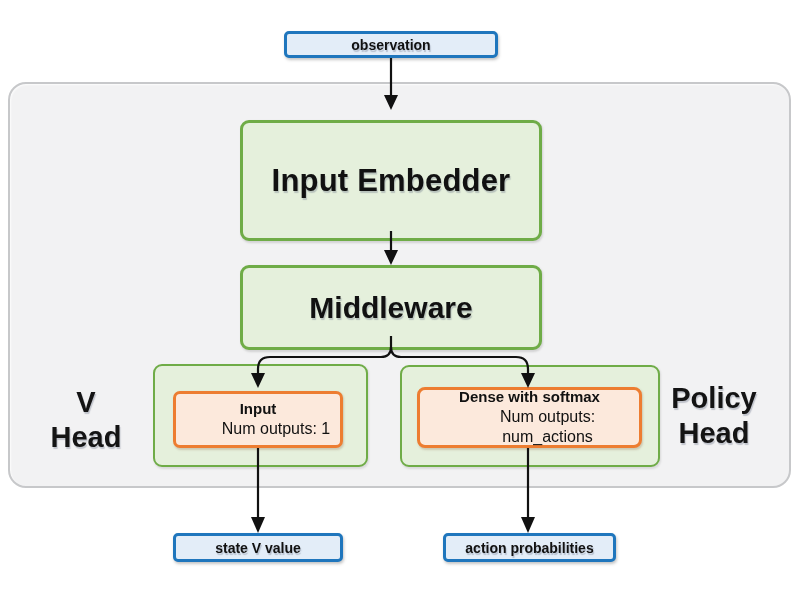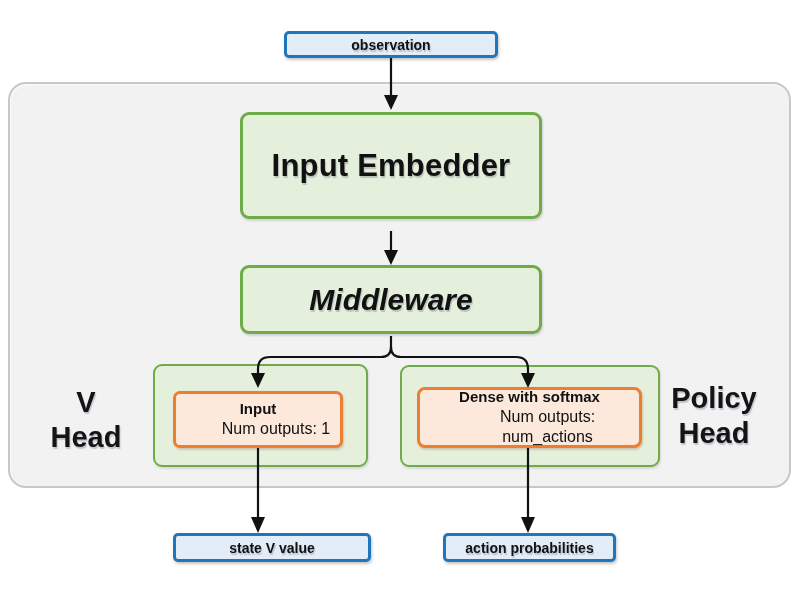--- a/index.html
+++ b/index.html
@@ -59,25 +59,25 @@
 <body>
 
 <div class="stage">
 
   <div class="panel"></div>
 
   <div class="box blue" style="left:284px;top:31px;width:214px;height:27px;">
     <span class="emboss">observation</span>
   </div>
 
-  <div class="box greenbig big-label emboss" style="left:240px;top:112px;width:302px;height:107px;">
+  <div class="box greenbig big-label emboss" style="left:240px;top:120px;width:302px;height:121px;">
     <span>Input Embedder</span>
   </div>
 
-  <div class="box greenbig mid-label emboss" style="left:240px;top:265px;width:302px;height:69px;font-style:italic;">
+  <div class="box greenbig mid-label emboss" style="left:240px;top:265px;width:302px;height:85px;">
     <span>Middleware</span>
   </div>
 
   <div class="box greengroup" style="left:153px;top:364px;width:215px;height:103px;"></div>
   <div class="box orange" style="left:173px;top:391px;width:170px;height:57px;">
     <div class="dense-title">Input</div>
     <div class="dense-sub">Num outputs: 1</div>
   </div>
   <div class="head-label emboss" style="left:31px;top:385px;width:110px;">
     <div>V</div>
@@ -87,21 +87,21 @@
   <div class="box greengroup" style="left:400px;top:365px;width:260px;height:102px;"></div>
   <div class="box orange" style="left:417px;top:387px;width:225px;height:61px;border-radius:8px;">
     <div class="dense-title">Dense with softmax</div>
     <div class="dense-sub">Num outputs: num_actions</div>
   </div>
   <div class="head-label emboss" style="left:659px;top:381px;width:110px;">
     <div>Policy</div>
     <div>Head</div>
   </div>
 
-  <div class="box blue" style="left:173px;top:533px;width:198px;height:29px;">
+  <div class="box blue" style="left:173px;top:533px;width:170px;height:29px;">
     <span class="emboss">state V value</span>
   </div>
   <div class="box blue" style="left:443px;top:533px;width:173px;height:29px;">
     <span class="emboss">action probabilities</span>
   </div>
 
   <svg class="arrows" width="800" height="600" viewBox="0 0 800 600">
     <g>
       <line x1="391" y1="58" x2="391" y2="97"></line>
       <polygon points="384,95 398,95 391,110"></polygon>

